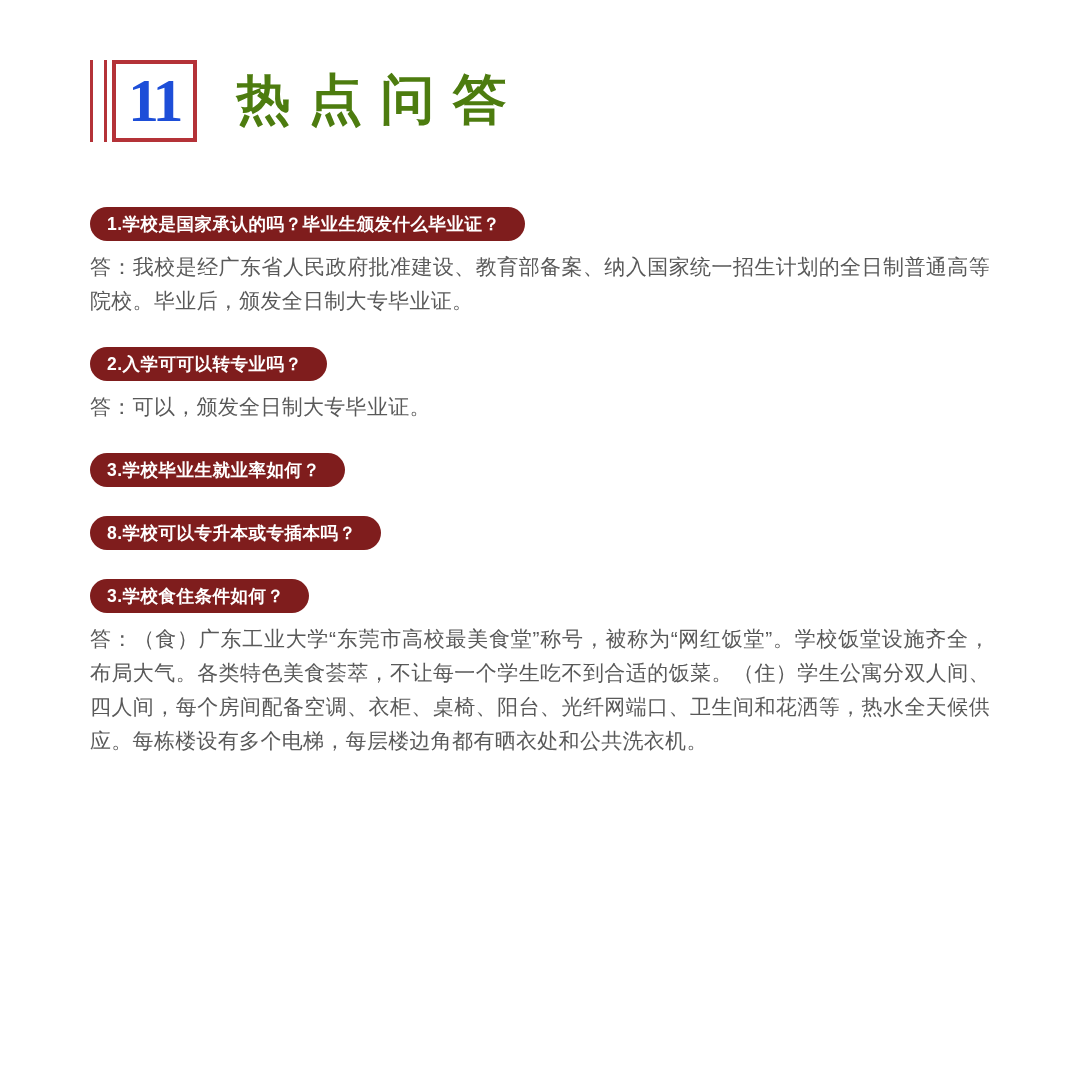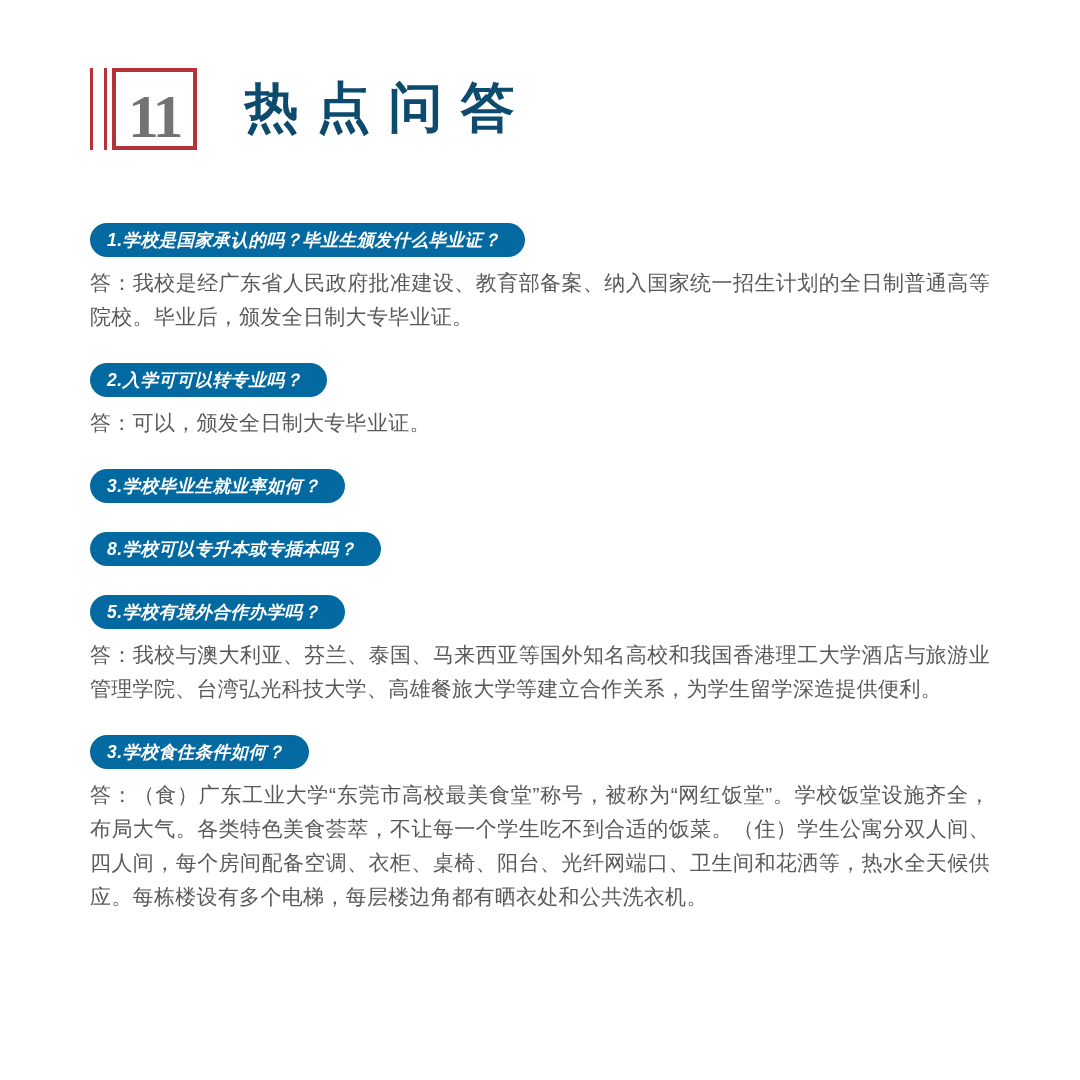--- a/index.html
+++ b/index.html
@@ -29,49 +29,48 @@
   }
   .badge-lines {
     width: 11px;
     border-left: 3px solid #B43238;
     border-right: 3px solid #B43238;
     margin-right: 5px;
   }
   .badge-box {
     box-sizing: border-box;
     border: 4px solid #B43238;
-    color: #737373;
+    color: #1d4ed8;
     font-family: "Liberation Serif", "DejaVu Serif", serif;
     font-weight: 700;
     font-size: 62px;
     line-height: 72px;
-    padding: 8px 12px;
+    padding: 0 12px;
     letter-spacing: -3px;
   }
   .page-title {
-    margin: 16px;
-    color: #0c4a6e;
+    margin: 8px;
+    color: #4d7c0f;
     font-size: 54px;
     font-weight: 900;
     letter-spacing: 18px;
     white-space: nowrap;
   }
   
   .qa-item { margin-bottom: 29px; }
   .q-banner {
     display: inline-block;
-    background: #0369a1;
+    background: #7f1d1d;
     color: #ffffff;
     font-size: 17.5px;
     font-weight: 700;
     line-height: 34px;
     padding: 0 24px 0 17px;
     border-radius: 17px;
     letter-spacing: 0.5px;
-    font-style: italic;
   }
   .answer {
     margin: 9px 0 0 0;
     color: #595959;
     font-size: 21px;
     line-height: 34px;
     text-align: justify;
     letter-spacing: 0.3px;
   }
 </style>
@@ -99,23 +98,19 @@
   </section>
 
   <section class="qa-item">
     <div class="q-banner">3.学校毕业生就业率如何？</div>
   </section>
 
   <section class="qa-item">
     <div class="q-banner">8.学校可以专升本或专插本吗？</div>
   </section>
 
-  <section class="qa-item">
-    <div class="q-banner">5.学校有境外合作办学吗？</div>
-    <p class="answer">答：我校与澳大利亚、芬兰、泰国、马来西亚等国外知名高校和我国香港理工大学酒店与旅游业管理学院、台湾弘光科技大学、高雄餐旅大学等建立合作关系，为学生留学深造提供便利。</p>
-  </section>
 
   <section class="qa-item">
     <div class="q-banner">3.学校食住条件如何？</div>
     <p class="answer">答：（食）广东工业大学“东莞市高校最美食堂”称号，被称为“网红饭堂”。学校饭堂设施齐全，布局大气。各类特色美食荟萃，不让每一个学生吃不到合适的饭菜。（住）学生公寓分双人间、四人间，每个房间配备空调、衣柜、桌椅、阳台、光纤网端口、卫生间和花洒等，热水全天候供应。每栋楼设有多个电梯，每层楼边角都有晒衣处和公共洗衣机。</p>
   </section>
 
 </div>
 
 </body></html>

